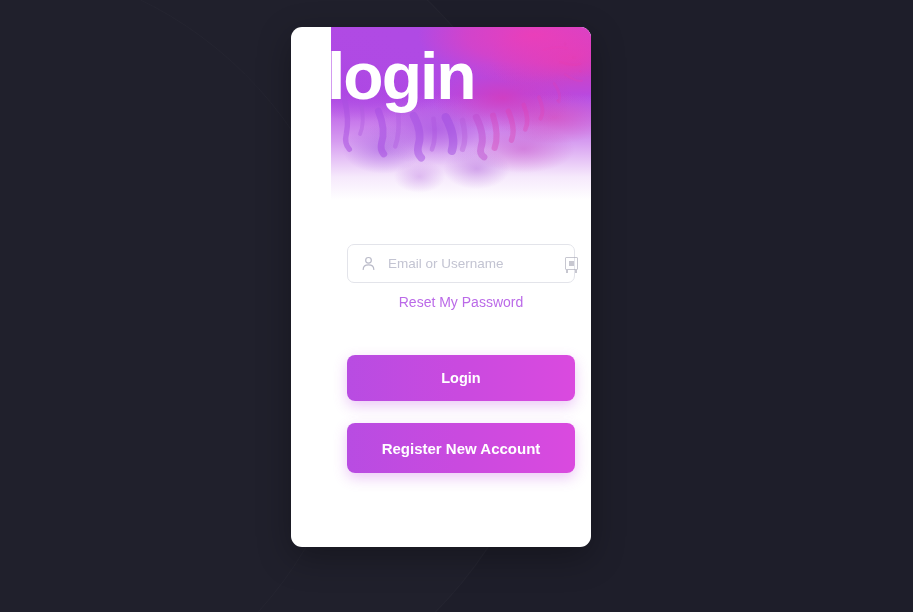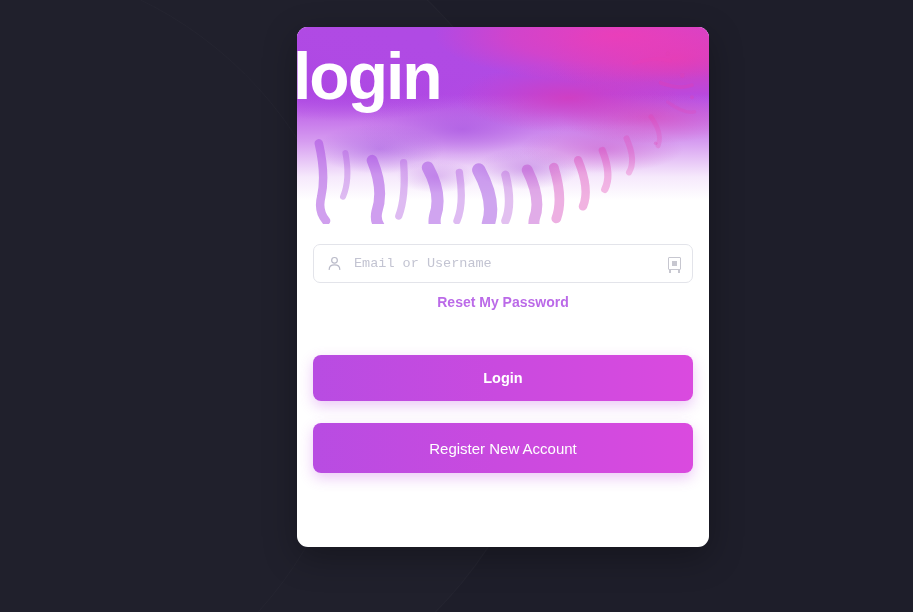--- a/index.html
+++ b/index.html
@@ -35,28 +35,29 @@
     width: 780px;
     height: 780px;
     border-radius: 50%;
     border: 1px solid rgba(255,255,255,0.018);
     pointer-events: none;
   }
 
   
   .card {
     position: absolute;
-    left: 297px;
+    left: 291px;
     top: 27px;
-    width: 412px;
+    width: 300px;
     height: 520px;
     background: #ffffff;
     border-radius: 11px;
     overflow: hidden;
     box-shadow: 0 10px 34px rgba(0,0,0,0.30);
+    padding-left: 40px;
   }
 
   
   .hero {
     position: relative;
     width: 100%;
     height: 197px;
     background: #ffffff;
     overflow: hidden;
   }
@@ -122,21 +123,21 @@
     align-items: center;
     justify-content: center;
     flex: 0 0 40px;
   }
 
   .field-input {
     flex: 1 1 auto;
     border: none;
     outline: none;
     background: transparent;
-    font-family: Liberation Mono, monospace;
+    font-family: Liberation Sans, sans-serif;
     font-size: 13.5px;
     color: #1d4ed8;
     padding: 0;
   }
   .field-input::placeholder {
     color: #c3c4d2;
     opacity: 1;
   }
 
   
@@ -175,21 +176,20 @@
 
   .reset-row {
     text-align: center;
     margin-top: 6px;
   }
   .reset-link {
     color: #bb6ae8;
     font-size: 14px;
     text-decoration: none;
     cursor: pointer;
-    font-weight: bold;
   }
 
   .btn {
     display: block;
     width: 100%;
     height: 46px;
     border: none;
     border-radius: 8px;
     cursor: pointer;
     color: #ffffff;
@@ -199,21 +199,21 @@
   }
   .btn-login {
     margin-top: 44px;
     font-size: 14.5px;
     font-weight: bold;
   }
   .btn-register {
     margin-top: 22px;
     height: 50px;
     font-size: 15px;
-    font-weight: normal;
+    font-weight: bold;
   }
 </style>
 </head>
 <body>
 
 <div class="bg-arc"></div>
 <div class="bg-arc2"></div>
 
 <div class="card">
 

